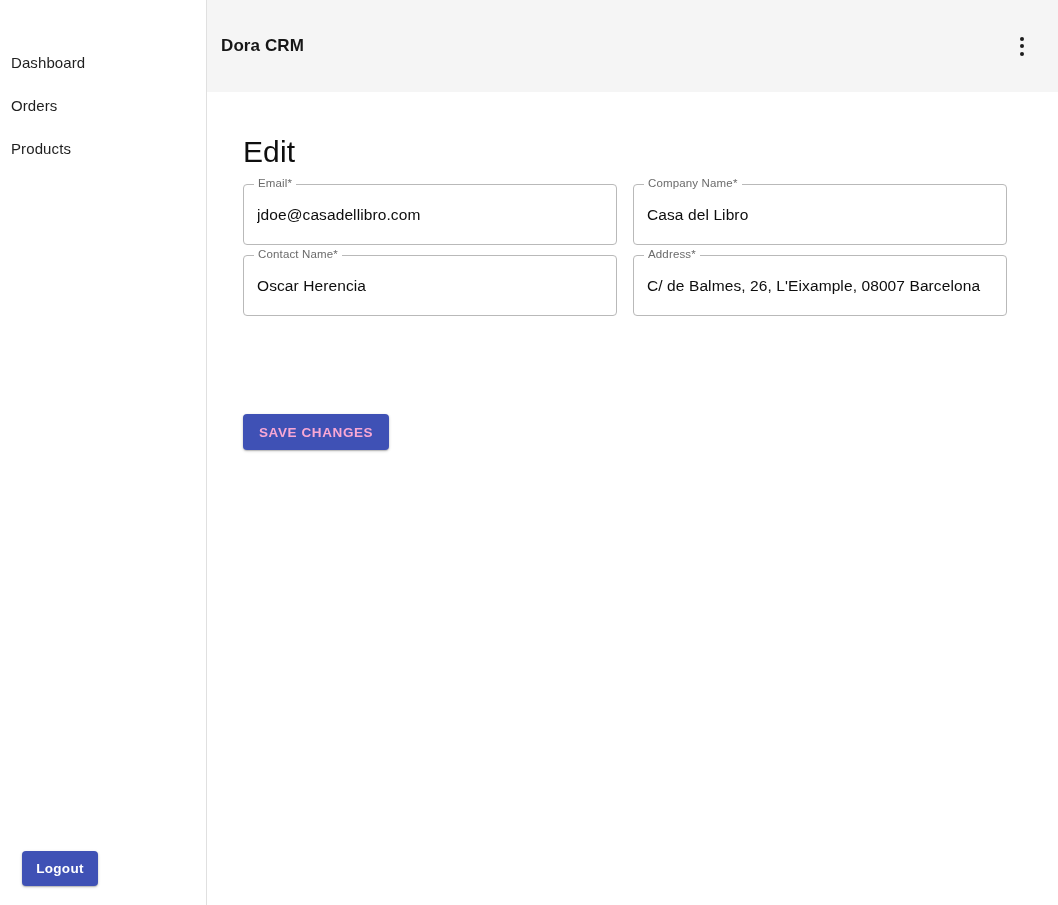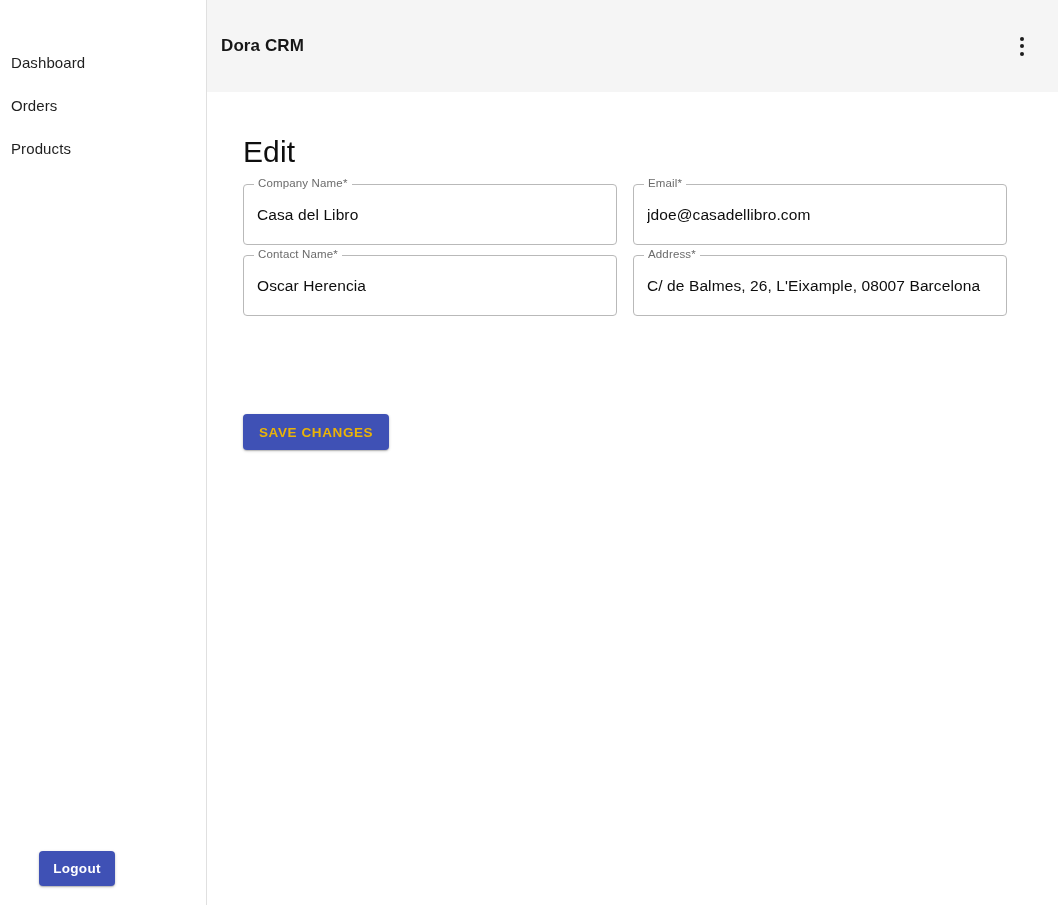--- a/index.html
+++ b/index.html
@@ -64,21 +64,20 @@
     font-family: "Liberation Sans", sans-serif;
     font-size: 13.5px;
     font-weight: bold;
     letter-spacing: 0.3px;
     cursor: pointer;
     box-shadow: 0 1px 3px rgba(0,0,0,0.22), 0 1px 1px rgba(0,0,0,0.14);
     display: flex;
     align-items: center;
     justify-content: center;
     padding: 0;
-    margin-left: 17px;
   }
 
   
   #main {
     flex: 1 1 auto;
     height: 769px;
     position: relative;
     background: #ffffff;
   }
 
@@ -184,21 +183,21 @@
     width: 374px;
     height: 61px;
   }
 
   #save-changes-button {
     margin-top: 27px;
     margin-left: 0;
     height: 36px;
     padding: 0 16px;
     background: #3f51b5;
-    color: #eab308;
+    color: #f9a8d4;
     border: none;
     border-radius: 4px;
     font-family: "Liberation Sans", sans-serif;
     font-size: 13.5px;
     font-weight: bold;
     letter-spacing: 0.6px;
     cursor: pointer;
     box-shadow: 0 1px 3px rgba(0,0,0,0.22), 0 1px 1px rgba(0,0,0,0.14);
     display: inline-flex;
     align-items: center;
@@ -239,28 +238,28 @@
       </button>
     </header>
 
     <section id="content">
       <h1 id="page-title">Edit</h1>
 
       <form id="form-grid">
 
         <div class="field">
           <div class="field-outline"></div>
+          <label class="field-label">Email*</label>
+          <input class="field-input" type="text" value="jdoe@casadellibro.com" style="">
+        </div>
+
+        <div class="field">
+          <div class="field-outline"></div>
           <label class="field-label">Company Name*</label>
           <input class="field-input" type="text" value="Casa del Libro" style="">
-        </div>
-
-        <div class="field">
-          <div class="field-outline"></div>
-          <label class="field-label">Email*</label>
-          <input class="field-input" type="text" value="jdoe@casadellibro.com" style="">
         </div>
 
         <div class="field">
           <div class="field-outline"></div>
           <label class="field-label">Contact Name*</label>
           <input class="field-input" type="text" value="Oscar Herencia" style="">
         </div>
 
         <div class="field">
           <div class="field-outline"></div>

